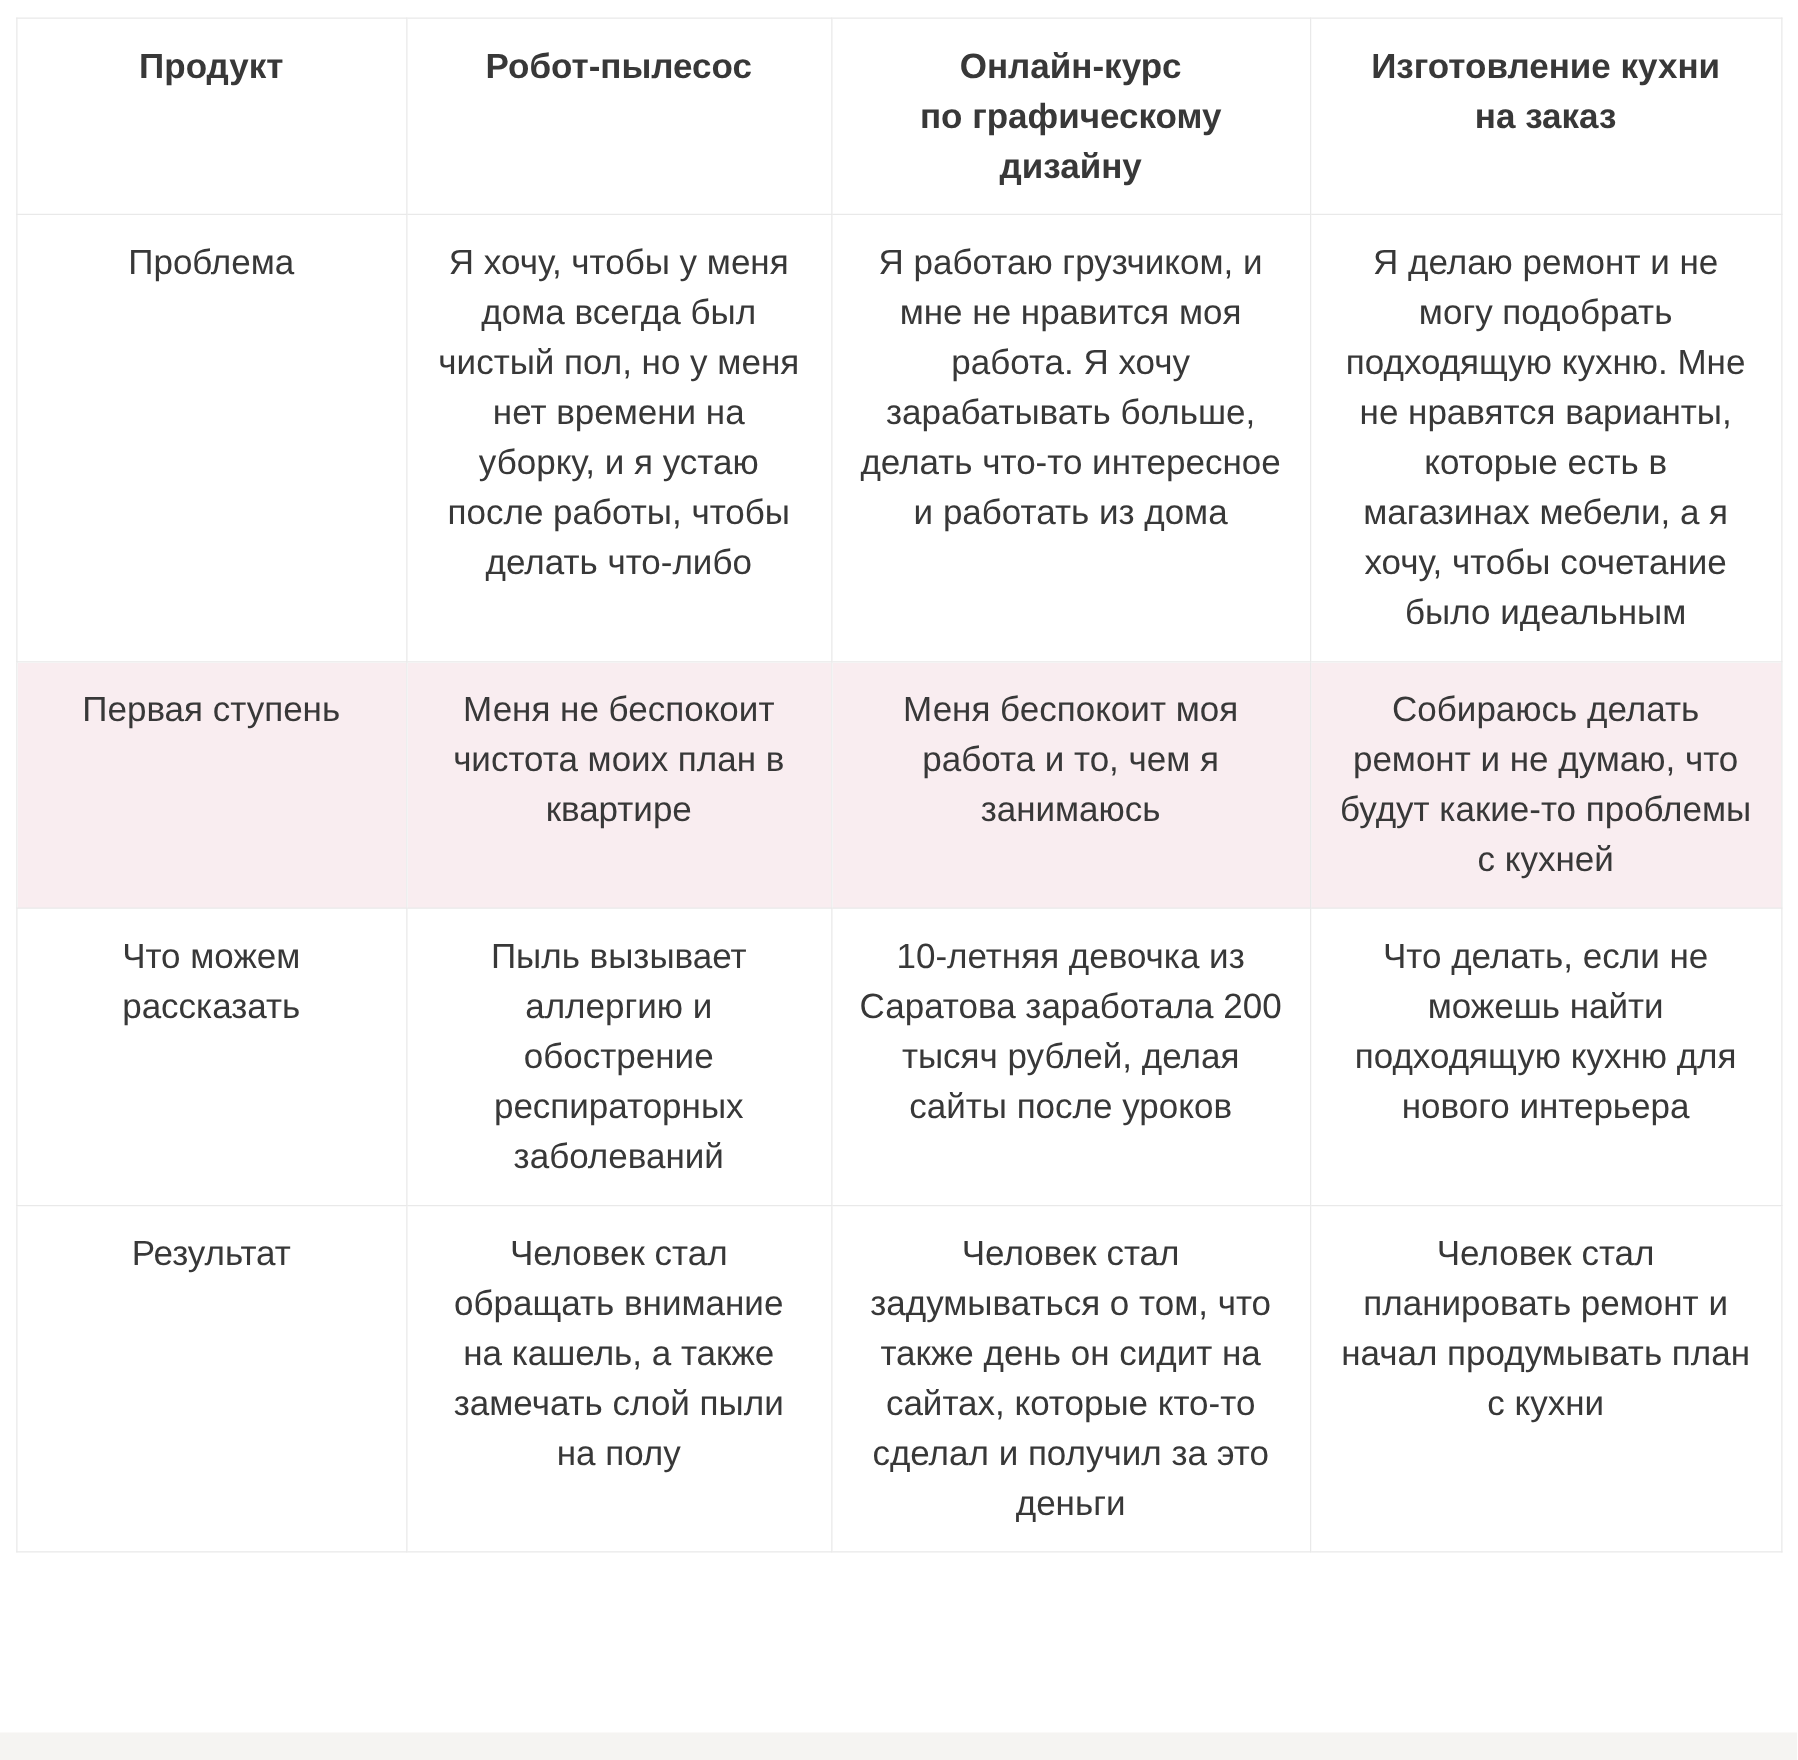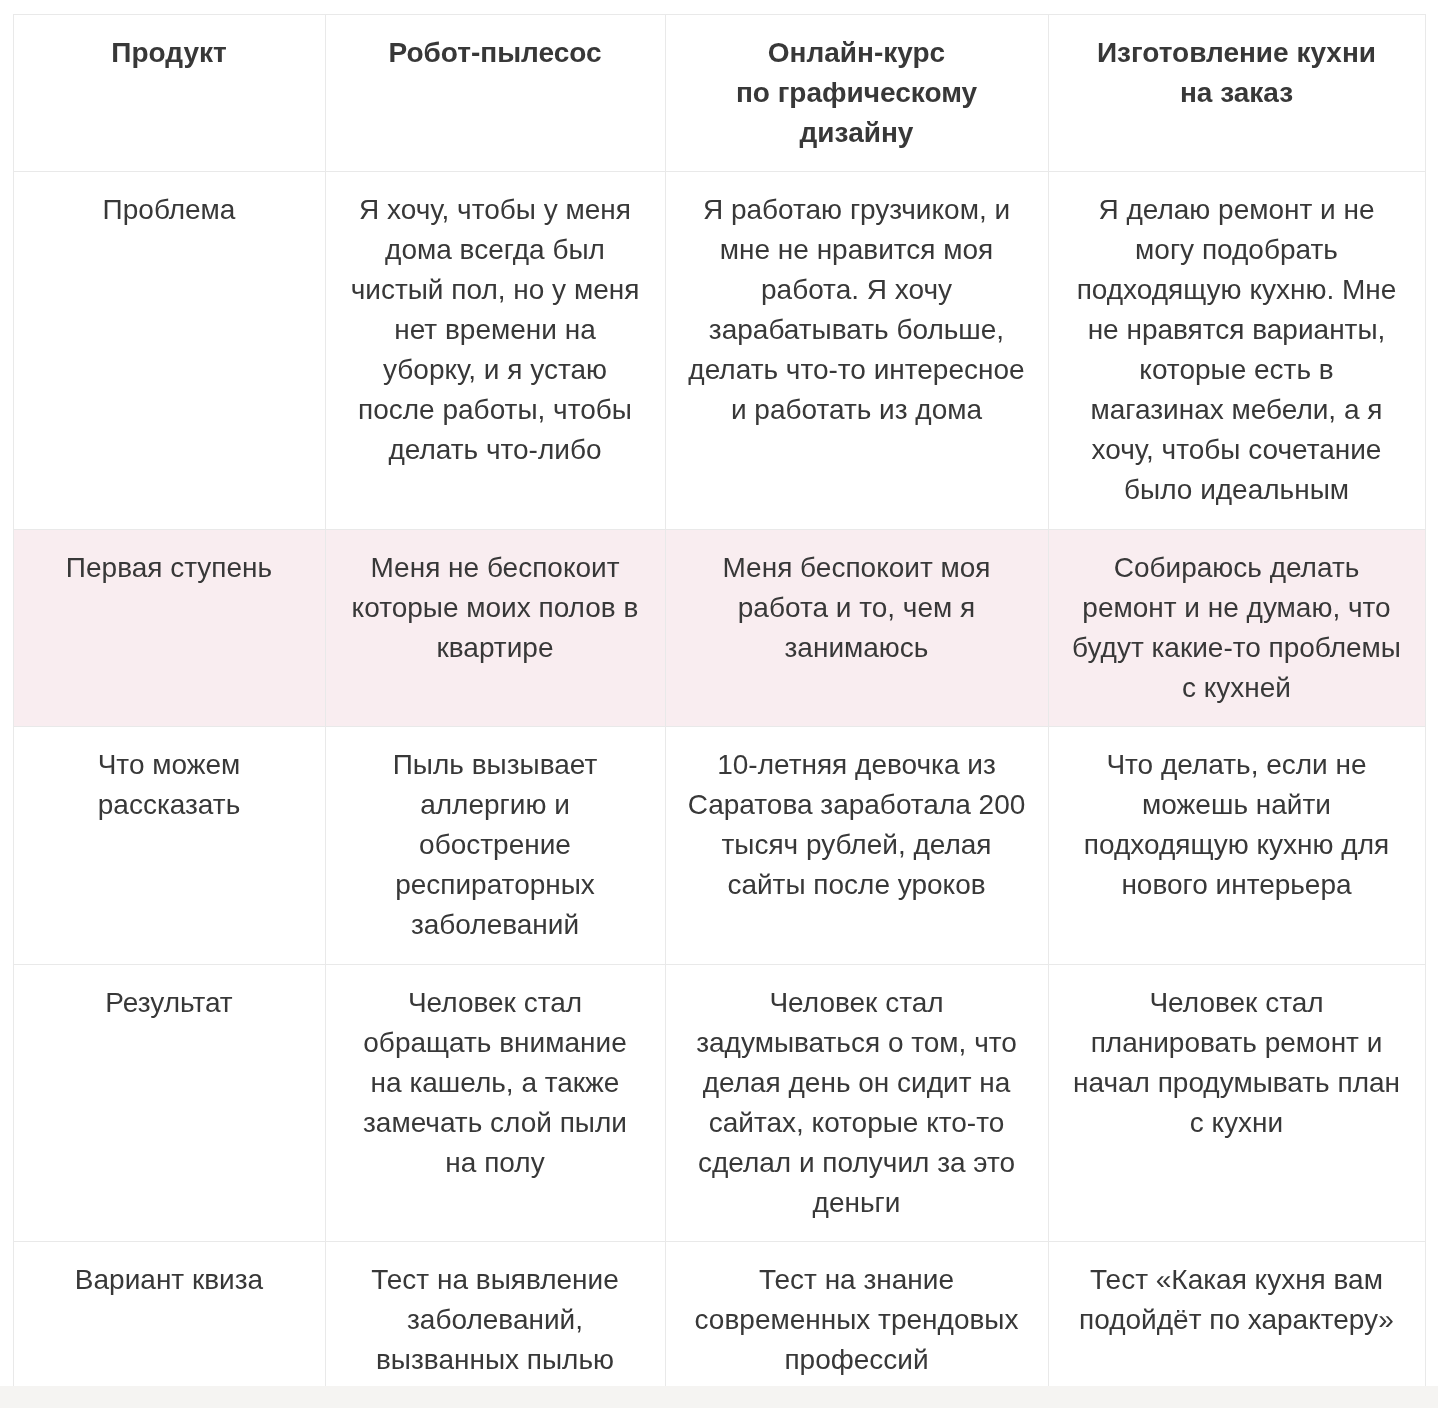--- a/index.html
+++ b/index.html
@@ -90,39 +90,33 @@
 на заказ</th>
         </tr>
         <tr class="r-problem">
           <td class="row-label">Проблема</td>
           <td>Я хочу, чтобы у меня дома всегда был чистый пол, но у меня нет времени на уборку, и я устаю после работы, чтобы делать что-либо</td>
           <td>Я работаю грузчиком, и мне не нравится моя работа. Я хочу зарабатывать больше, делать что-то интересное и работать из дома</td>
           <td>Я делаю ремонт и не могу подобрать подходящую кухню. Мне не нравятся варианты, которые есть в магазинах мебели, а я хочу, чтобы сочетание было идеальным</td>
         </tr>
         <tr class="r-step highlight">
           <td class="row-label">Первая ступень</td>
-          <td>Меня не беспокоит которые моих полов в квартире</td>
+          <td>Меня не беспокоит чистота моих план в квартире</td>
           <td>Меня беспокоит моя работа и то, чем я занимаюсь</td>
           <td>Собираюсь делать ремонт и не думаю, что будут какие-то проблемы с кухней</td>
         </tr>
         <tr class="r-story">
           <td class="row-label">Что можем рассказать</td>
           <td>Пыль вызывает аллергию и обострение респираторных заболеваний</td>
           <td>10-летняя девочка из Саратова заработала 200 тысяч рублей, делая сайты после уроков</td>
           <td>Что делать, если не можешь найти подходящую кухню для нового интерьера</td>
         </tr>
         <tr class="r-result">
           <td class="row-label">Результат</td>
           <td>Человек стал обращать внимание на кашель, а также замечать слой пыли на полу</td>
-          <td>Человек стал задумываться о том, что делая день он сидит на сайтах, которые кто-то сделал и получил за это деньги</td>
+          <td>Человек стал задумываться о том, что также день он сидит на сайтах, которые кто-то сделал и получил за это деньги</td>
           <td>Человек стал планировать ремонт и начал продумывать план с кухни</td>
-        </tr>
-        <tr class="r-quiz">
-          <td class="row-label">Вариант квиза</td>
-          <td>Тест на выявление заболеваний, вызванных пылью</td>
-          <td>Тест на знание современных трендовых профессий</td>
-          <td>Тест «Какая кухня вам подойдёт по характеру»</td>
         </tr>
       </tbody>
     </table>
   </div>
   <div class="footer-strip"></div>
 </div>
 
 </body></html>

